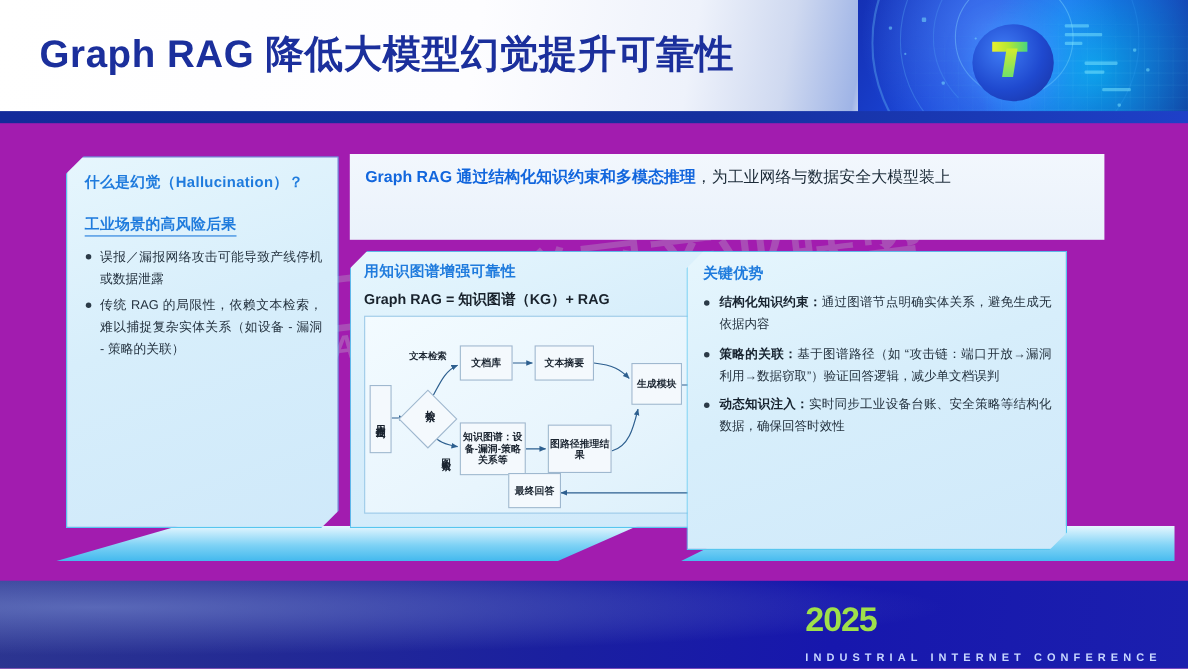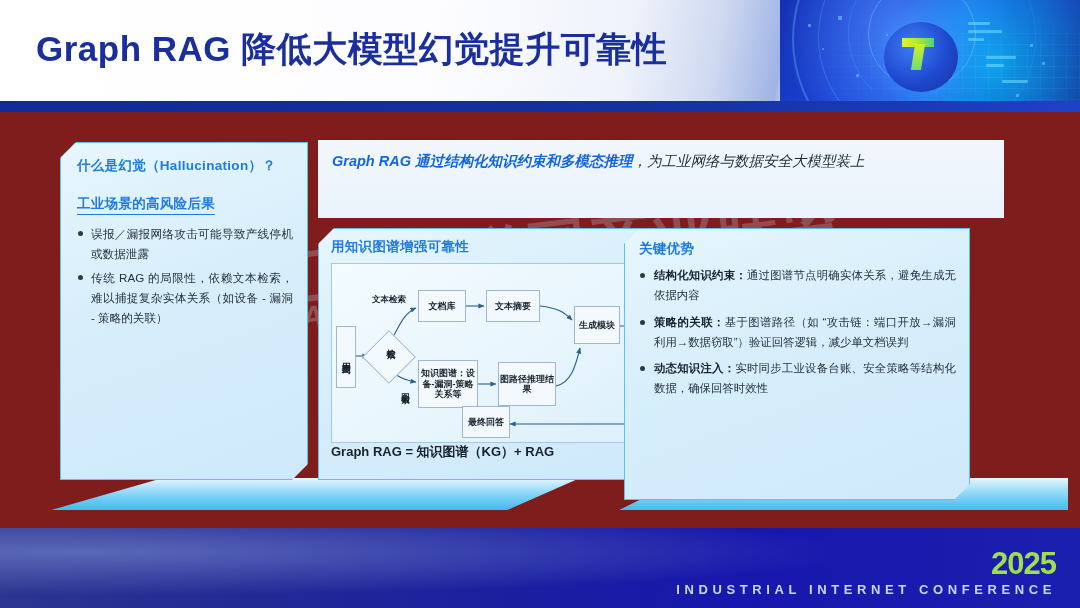--- a/index.html
+++ b/index.html
@@ -3,21 +3,21 @@
 <meta charset="utf-8">
 <style>
   * { box-sizing: border-box; margin: 0; padding: 0; }
   html, body {
     width: 1080px; height: 608px;
     font-family: "Liberation Sans", "DejaVu Sans", sans-serif;
     overflow: hidden; background: #ffffff;
   }
   #slide {
     position: relative; width: 1080px; height: 608px;
-    background: #7f1d1d; overflow: hidden;
+    background: #a21caf; overflow: hidden;
   }
 
   
   #header {
     position: absolute; left: 0; top: 0; width: 1080px; height: 108px;
     background:
       linear-gradient(100deg, #ffffff 0%, #fdfdff 40%, #eef2fb 58%, #cfd9f0 66%, #9fb4e6 72%, #ffffff 74%, #f4f6fc 76%);
     overflow: hidden;
   }
   #header-glow {
@@ -159,21 +159,21 @@
   .bullets li {
     position: relative; padding-left: 14px; margin-bottom: 4px;
     color: #24323f; font-size: 11.6px; line-height: 1.72; text-align: justify;
   }
   .bullets li::before {
     content: ""; position: absolute; left: 1px; top: 7px;
     width: 5px; height: 5px; border-radius: 50%; background: #2b3a47;
   }
 
   
-  #panel-top .inner { padding: 10px 14px 0 14px; font-style: italic; }
+  #panel-top .inner { padding: 10px 14px 0 14px; }
   .banner-line { font-size: 14.5px; line-height: 1.62; color: #1c2b38; white-space: nowrap; }
   .bl-blue { color: #1266dd; font-weight: 700; }
 
   
   #panel-mid .inner { padding: 9px 11px 8px 12px; }
   #mid-eq { font-size: 13px; font-weight: 700; color: #18222c; margin-bottom: 6px; }
 
   
   #flow {
     position: relative; width: 306px; height: 180px;
@@ -205,30 +205,30 @@
   .adv-key { font-weight: 700; color: #16222e; }
 
   
   #footer {
     position: absolute; left: 0; top: 528px; width: 1080px; height: 80px; z-index: 6;
     background:
       radial-gradient(ellipse at 8% 30%, rgba(130,150,215,.55) 0%, rgba(40,55,160,0) 55%),
       linear-gradient(95deg, #2c3590 0%, #232a94 22%, #1a1fa0 48%, #1717ad 70%, #1b1fae 100%);
   }
   #footer-logo { position: absolute; right: 24px; top: 18px; text-align: right; }
-  #logo-main { display: flex; align-items: baseline; justify-content: flex-end; }
+  #logo-main { display: flex; align-items: baseline; justify-content: space-between; }
   #logo-year {
     font-size: 31px; font-weight: 700; letter-spacing: -1px;
     color: #9fe04a; font-family: "Liberation Sans", "DejaVu Sans", sans-serif;
   }
   #logo-cn {
     font-size: 29px; font-weight: 700; color: #ffffff; letter-spacing: 2px; margin-left: 6px;
   }
   #logo-sub {
-    margin-top: 0; font-size: 13px; letter-spacing: 4.6px; color: #c7d6ff; font-weight: 600;
+    margin-top: 11px; font-size: 10px; letter-spacing: 4.6px; color: #c7d6ff; font-weight: 600;
   }
 </style>
 </head>
 <body>
 
 <div id="slide">
 
   <div id="header">
     <div id="header-glow">
       <div class="hx-grid"></div>
@@ -298,20 +298,22 @@
     <div class="inner">
       <div class="banner-line">
         <span class="bl-blue">Graph  RAG  通过结构化知识约束和多模态推理</span><span>，为工业网络与数据安全大模型装上</span>
       </div>
     </div>
   </div>
 
   <div class="panel" id="panel-mid">
     <div class="inner">
       <div class="panel-heading">用知识图谱增强可靠性</div>
+      <div id="mid-eq">Graph RAG = 知识图谱（KG）+ RAG</div>
+
       <div id="flow">
         <svg viewBox="0 0 306 180">
           <defs>
             <marker id="ah" markerWidth="7" markerHeight="7" refX="5.6" refY="2.6" orient="auto" markerUnits="userSpaceOnUse">
               <path d="M0,0 L6,2.6 L0,5.2 z" fill="#2d5f8f"></path>
             </marker>
           </defs>
           <g fill="none" stroke="#2d5f8f" stroke-width="1.1" marker-end="url(#ah)">
 
             <path d="M24,92 L36,92"></path>
@@ -345,22 +347,20 @@
         <div class="node" style="left:154px;top:26px;width:54px;height:32px;">文本摘要</div>
 
         <div class="node" style="left:86px;top:96px;width:60px;height:48px;padding:2px;">知识图谱：设备-漏洞-策略关系等</div>
 
         <div class="node" style="left:166px;top:98px;width:58px;height:44px;">图路径推理结果</div>
 
         <div class="node" style="left:242px;top:42px;width:46px;height:38px;">生成模块</div>
 
         <div class="node" style="left:130px;top:142px;width:48px;height:32px;">最终回答</div>
       </div>
-
-      <div id="mid-eq">Graph RAG = 知识图谱（KG）+ RAG</div>
     </div>
   </div>
 
   <div class="panel" id="panel-right">
     <div class="inner">
       <div class="panel-heading">关键优势</div>
       <ul class="bullets adv">
         <li>
           <span class="adv-key">结构化知识约束：</span><span>通过图谱节点明确实体关系，避免生成无依据内容</span>
         </li>

